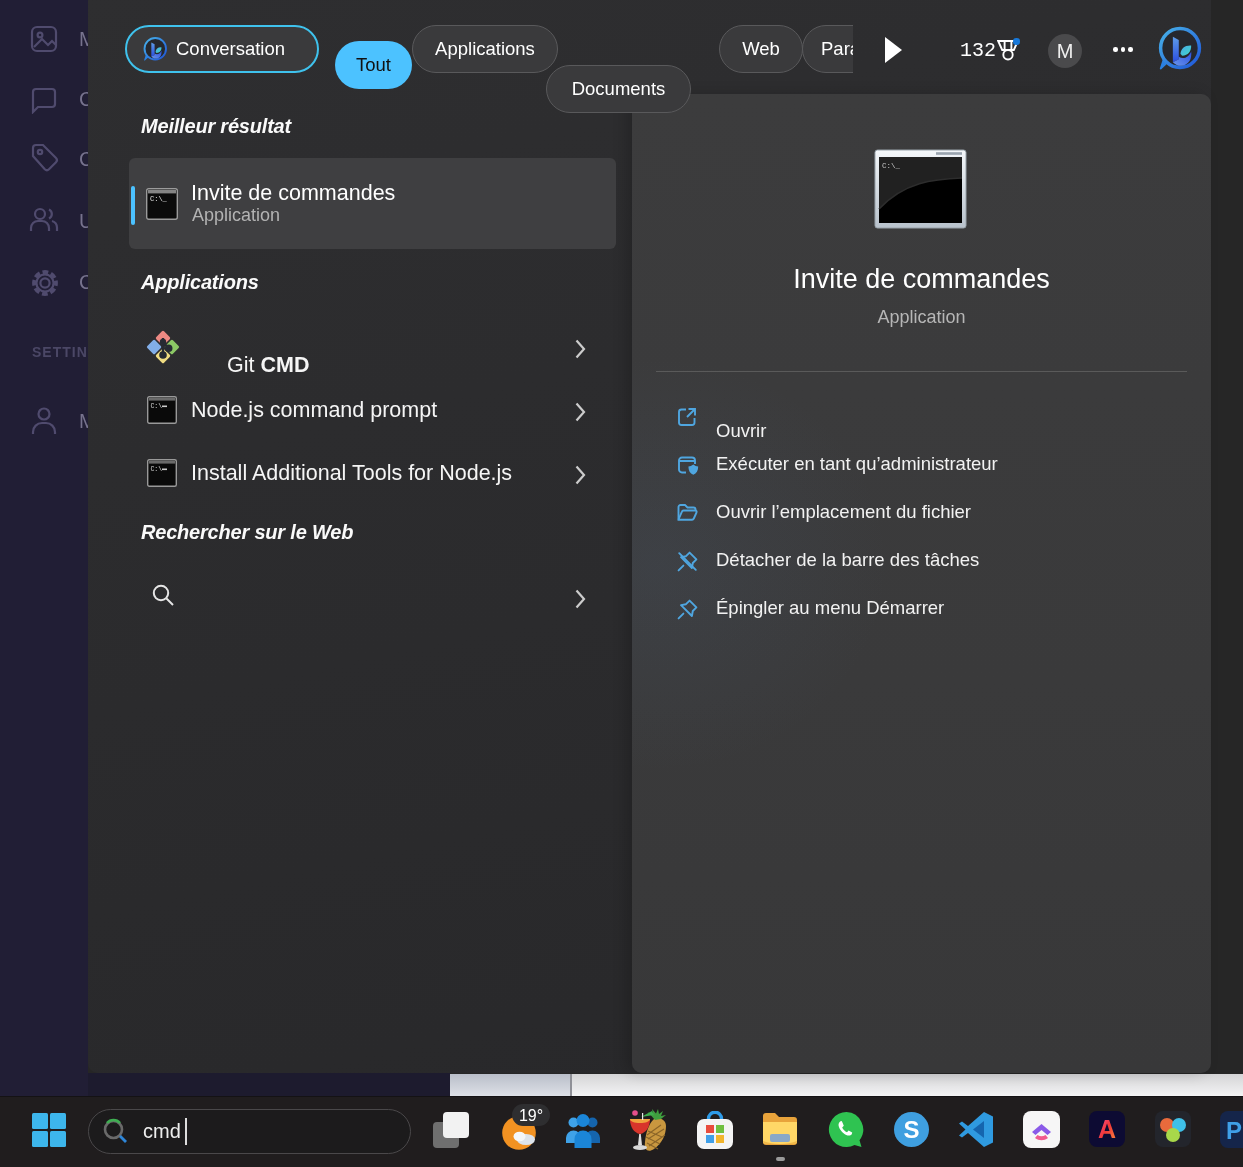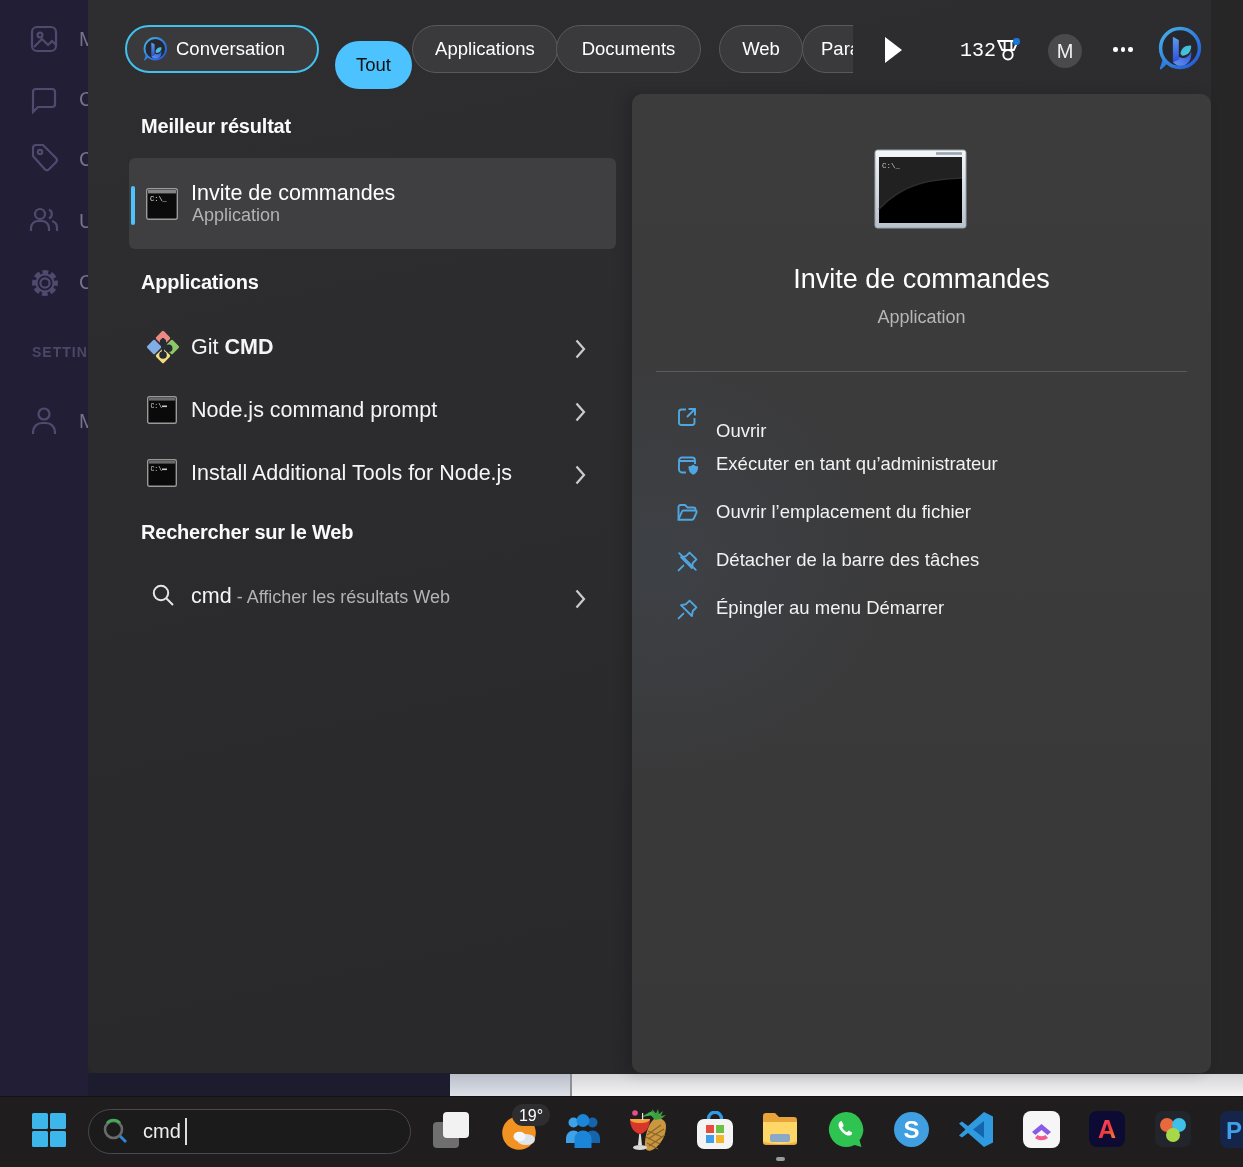--- a/index.html
+++ b/index.html
@@ -20,21 +20,21 @@
   #card { position:absolute; left:544px; top:106px; width:579px; height:979px; background:linear-gradient(180deg,#3c3c3d 0%, #3a3a3b 60%, #383839 100%); border-radius:10px; box-shadow:-6px 0 14px rgba(0,0,0,0.18); }
   #card .glow { position:absolute; left:0; top:260px; width:260px; height:420px; background:radial-gradient(ellipse at 10% 50%, rgba(90,120,160,0.10), rgba(90,120,160,0) 70%); }
 
   
   .pill { position:absolute; top:37px; height:48px; border-radius:24px; background:#3a3a3c; border:1px solid #59595b; color:#ffffff; font-size:18.5px; display:flex; align-items:center; justify-content:center; }
   .pill.sel { background:#4cc2ff; border:none; color:#111111; }
   #pill-conv { left:37px; width:194px; background:#3a3a3c; border:2.5px solid #3fc2ed; justify-content:flex-start; padding-left:15px; }
   #pill-conv span { margin-left:8px; }
 
   
-  .h1 { position:absolute; left:53px; color:#fafafa; font-size:20px; font-weight:700; letter-spacing:-0.2px; }
+  .h1 { position:absolute; left:53px; color:#fafafa; font-size:20px; font-weight:700; letter-spacing:-0.2px;font-style:italic; }
   #best-item { position:absolute; left:41px; top:170px; width:487px; height:91px; background:#3f3f41; border-radius:6px; }
   #best-accent { position:absolute; left:2px; top:28px; width:4px; height:39px; background:#4cc2ff; border-radius:2px; }
   .row-icon { position:absolute; left:59px; }
   .row-text { position:absolute; left:103px; color:#f5f5f5; font-size:21.5px; white-space:nowrap; }
   .row-sub { color:#b3b3b3; font-size:18px; }
   .chev { position:absolute; left:486px; color:#d0d0d0; }
 
   
   .action-icon { position:absolute; left:588px; }
   .action-text { position:absolute; left:628px; color:#f2f2f2; font-size:18.5px; white-space:nowrap; }
@@ -157,21 +157,21 @@
       </div>
 
     <div class="pill" id="pill-conv">
       <svg width="26" height="26" viewBox="0 0 46 46">
           <use href="#bing"></use>
         </svg>
       <span>Conversation</span>
     </div>
     <div class="pill sel" style="left:247px; width:77px;margin-top:16px;">Tout</div>
     <div class="pill" style="left:324px; width:146px;">Applications</div>
-    <div class="pill" style="left:468px; width:145px;">Documents</div>
+    <div class="pill" style="left:458px; width:145px;margin-top:40px;">Documents</div>
     <div class="pill" style="left:631px; width:84px;">Web</div>
     <div class="pill" style="left:714px; width:110px; justify-content:flex-start; padding-left:18px; clip-path:inset(-2px 59px -2px -2px);">Paramètres</div>
     <svg class="abs" style="left:794px; top:47px;" width="22" height="30" viewBox="0 0 22 30">
         <path d="M3 2 L20 15 L3 28 Z" fill="#ffffff"></path>
       </svg>
 
     <div class="abs" style="left:872px; top:51px; color:#ffffff; font-size:20px;font-family:Liberation Mono, monospace;">132</div>
 
     <svg class="abs" style="left:909px; top:52px;" width="22" height="21" viewBox="0 0 22 21" fill="none" stroke="#ffffff" stroke-width="1.9">
         <path d="M1.2 1 H20.8 L16.8 10 H5.2 Z"></path>
@@ -203,21 +203,21 @@
         </svg>
       <div class="abs" style="left:62px; top:23px; color:#ffffff; font-size:21.5px;">Invite de commandes</div>
       <div class="abs" style="left:63px; top:47px; color:#b3b3b3; font-size:18px;">Application</div>
     </div>
 
     <div class="h1" style="top:283px;">Applications</div>
 
     <svg class="row-icon" style="top:342px; left:58px;" width="34" height="34" viewBox="0 0 34 34">
         <use href="#gitcmd"></use>
       </svg>
-    <div class="row-text" style="top:347px;">Git <b>CMD</b></div>
+    <div class="row-text" style="top:365px;margin-left:36px;">Git <b>CMD</b></div>
     <svg class="chev" style="top:350px;" width="12" height="22" viewBox="0 0 12 22" fill="none" stroke="#cccccc" stroke-width="2.2">
         <path d="M2.5 2.5 L10 11 L2.5 19.5"></path>
       </svg>
 
     <svg class="row-icon" style="top:408px;" width="30" height="28" viewBox="0 0 30 28">
         <use href="#termsm"></use>
       </svg>
     <div class="row-text" style="top:410px;">Node.js command prompt</div>
     <svg class="chev" style="top:413px;" width="12" height="22" viewBox="0 0 12 22" fill="none" stroke="#cccccc" stroke-width="2.2">
         <path d="M2.5 2.5 L10 11 L2.5 19.5"></path>
@@ -230,21 +230,20 @@
     <svg class="chev" style="top:476px;" width="12" height="22" viewBox="0 0 12 22" fill="none" stroke="#cccccc" stroke-width="2.2">
         <path d="M2.5 2.5 L10 11 L2.5 19.5"></path>
       </svg>
 
     <div class="h1" style="top:533px;">Rechercher sur le Web</div>
 
     <svg class="row-icon" style="top:595px; left:63px;" width="24" height="24" viewBox="0 0 24 24" fill="none" stroke="#e6e6e6" stroke-width="2">
         <circle cx="10" cy="10" r="7.2"></circle>
         <path d="M15.5 15.5 L22 22"></path>
       </svg>
-    <div class="row-text" style="top:596px;">cmd<span class="row-sub"> - Afficher les résultats Web</span></div>
     <svg class="chev" style="top:600px;" width="12" height="22" viewBox="0 0 12 22" fill="none" stroke="#cccccc" stroke-width="2.2">
         <path d="M2.5 2.5 L10 11 L2.5 19.5"></path>
       </svg>
 
     <svg class="abs" style="left:786px; top:161px;" width="93" height="80" viewBox="0 0 93 80">
         <use href="#termbig"></use>
       </svg>
     <div class="abs" style="left:544px; top:276px; width:579px; text-align:center; color:#ffffff; font-size:27px;">Invite de commandes</div>
     <div class="abs" style="left:544px; top:319px; width:579px; text-align:center; color:#b6b6b6; font-size:18px;">Application</div>
     <div class="abs" style="left:568px; top:383px; width:531px; height:1px; background:#5a5a5a;"></div>

